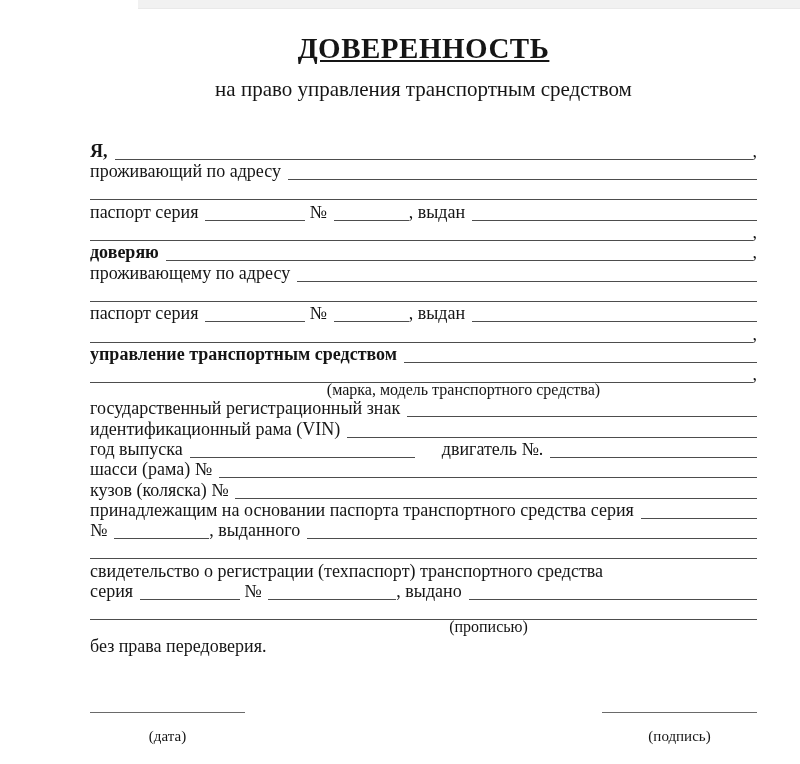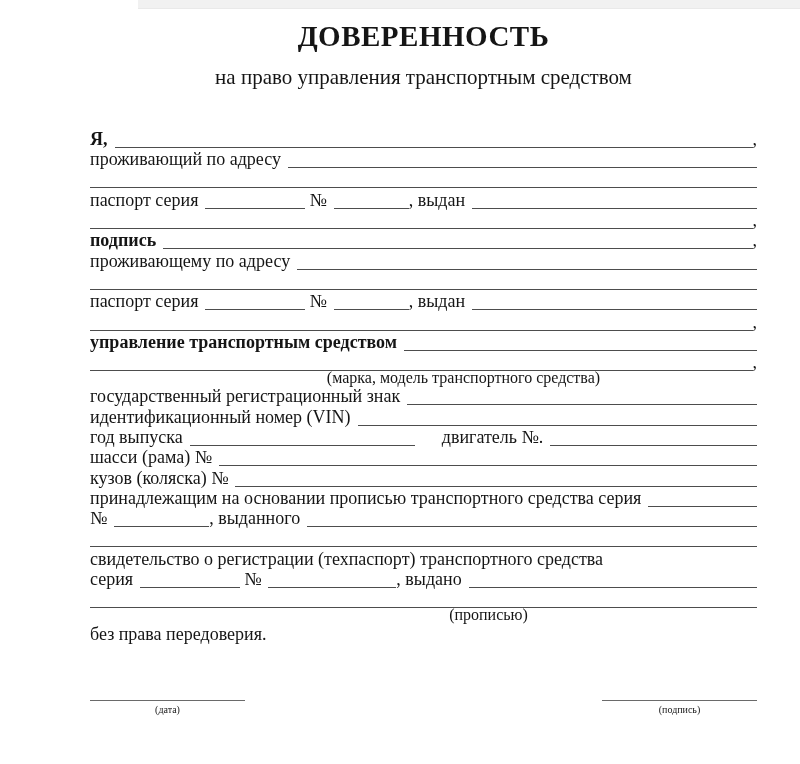--- a/index.html
+++ b/index.html
@@ -13,22 +13,22 @@
   }
   .scan-strip{
     position:absolute;top:0;left:138px;right:0;height:8px;
     background:#f1f1f1;border-bottom:1px solid #e9e9e9;
   }
   .doc{
     position:absolute;top:0;left:0;width:800px;box-sizing:border-box;
     padding:20px 43px 0 90px;
   }
   .title{
-    margin:0;text-align:center;
-    font-size:29px;font-weight:bold;letter-spacing:.5px;line-height:1.15;
+    margin:12px;text-align:center;
+    font-size:29px;font-weight:bold;letter-spacing:.5px;line-height:1.15;text-decoration:underline;
   }
   .subtitle{
     text-align:center;font-size:21px;margin-top:12px;line-height:1.2;
   }
   .form{margin-top:37px;font-size:18px;}
   .row{display:flex;align-items:flex-end;height:20.3px;white-space:pre;}
   .lbl{line-height:1;}
   .b{font-weight:bold;}
   .fill{flex:1 1 auto;border-bottom:1px solid #4d4d4d;margin-left:7px;}
   .fill.nml{margin-left:0;}
@@ -36,21 +36,21 @@
   .w75{width:75px}.w95{width:95px}.w100{width:100px}.w128{width:128px}.w225{width:225px}
   .gap-s{margin-left:4px;}
   .gap-l{margin-left:27px;}
   .comma{line-height:1;}
   .cap{height:14px;font-size:16px;line-height:14px;text-align:center;}
   .cap-make{padding-left:80px;}
   .cap-term{padding-left:130px;}
   .footer{display:flex;justify-content:space-between;margin-top:57px;}
   .sig{width:155px;text-align:center;}
   .sig-line{height:0;border-top:1px solid #6a6a6a;}
-  .sig-cap{font-size:10px;margin-top:3px;line-height:1.15;}
+  .sig-cap{font-size:15px;margin-top:15px;line-height:1.15;}
 </style>
 </head>
 <body>
 
 <div class="scan-strip"></div>
 
 <div class="doc">
 
   <h1 class="title">ДОВЕРЕННОСТЬ</h1>
   <div class="subtitle">на право управления транспортным средством</div>
@@ -76,21 +76,21 @@
       <span class="blank w75"></span>
       <span class="lbl">, выдан</span>
       <span class="fill"></span>
     </div>
     <div class="row">
       <span class="fill nml"></span>
       <span class="comma">,</span>
     </div>
 
     <div class="row">
-      <span class="lbl b">подпись</span>
+      <span class="lbl b">доверяю</span>
       <span class="fill"></span>
       <span class="comma">,</span>
     </div>
     <div class="row">
       <span class="lbl">проживающему по адресу</span>
       <span class="fill"></span>
     </div>
     <div class="row">
       <span class="fill nml"></span>
     </div>
@@ -114,39 +114,39 @@
     <div class="row">
       <span class="fill nml"></span>
       <span class="comma">,</span>
     </div>
     <div class="cap cap-make">(марка, модель транспортного средства)</div>
     <div class="row">
       <span class="lbl">государственный регистрационный знак</span>
       <span class="fill"></span>
     </div>
     <div class="row">
-      <span class="lbl">идентификационный номер (VIN)</span>
+      <span class="lbl">идентификационный рама (VIN)</span>
       <span class="fill"></span>
     </div>
     <div class="row">
       <span class="lbl">год выпуска</span>
       <span class="blank w225"></span>
       <span class="lbl gap-l">двигатель №.</span>
       <span class="fill"></span>
     </div>
     <div class="row">
       <span class="lbl">шасси (рама) №</span>
       <span class="fill"></span>
     </div>
     <div class="row">
       <span class="lbl">кузов (коляска) №</span>
       <span class="fill"></span>
     </div>
     <div class="row">
-      <span class="lbl">принадлежащим на основании прописью транспортного средства серия</span>
+      <span class="lbl">принадлежащим на основании паспорта транспортного средства серия</span>
       <span class="fill"></span>
     </div>
     <div class="row">
       <span class="lbl">№</span>
       <span class="blank w95"></span>
       <span class="lbl">, выданного</span>
       <span class="fill"></span>
     </div>
     <div class="row">
       <span class="fill nml"></span>

